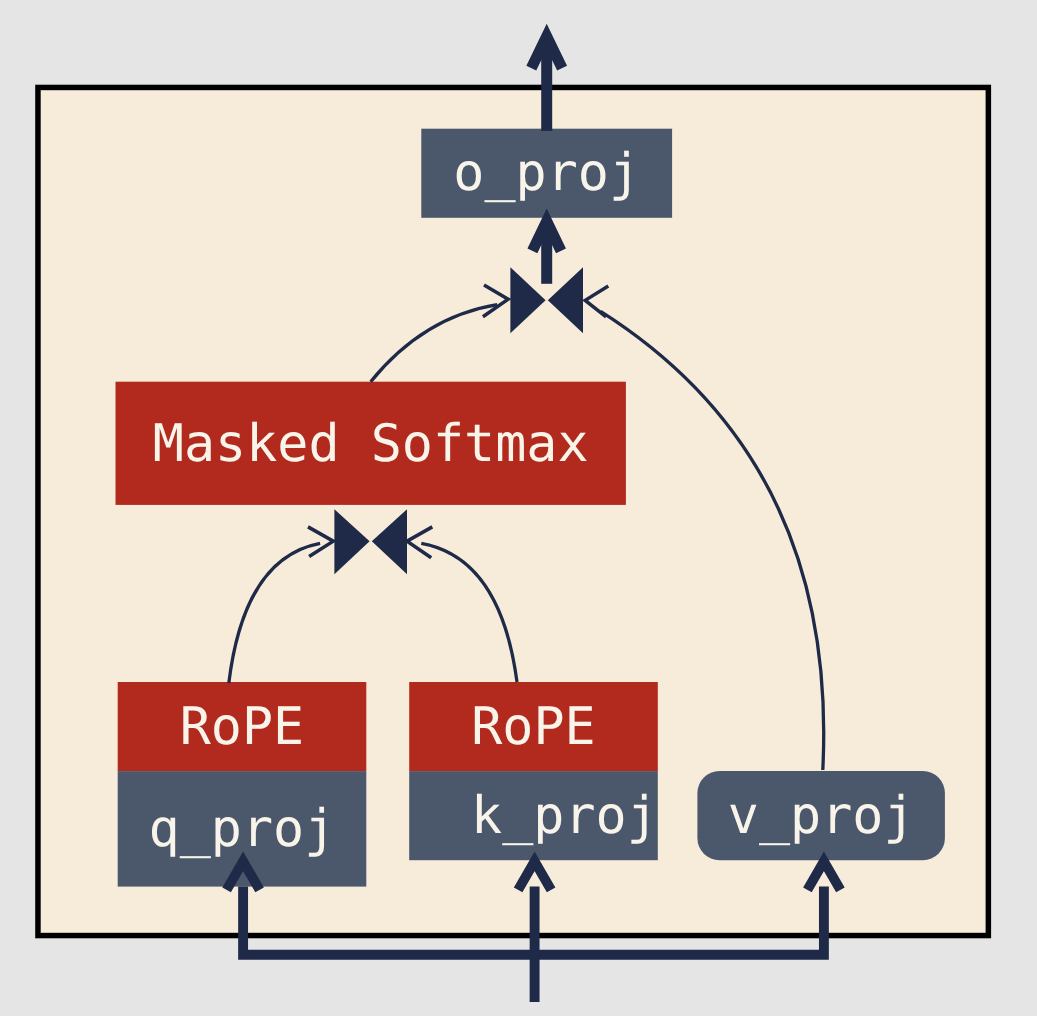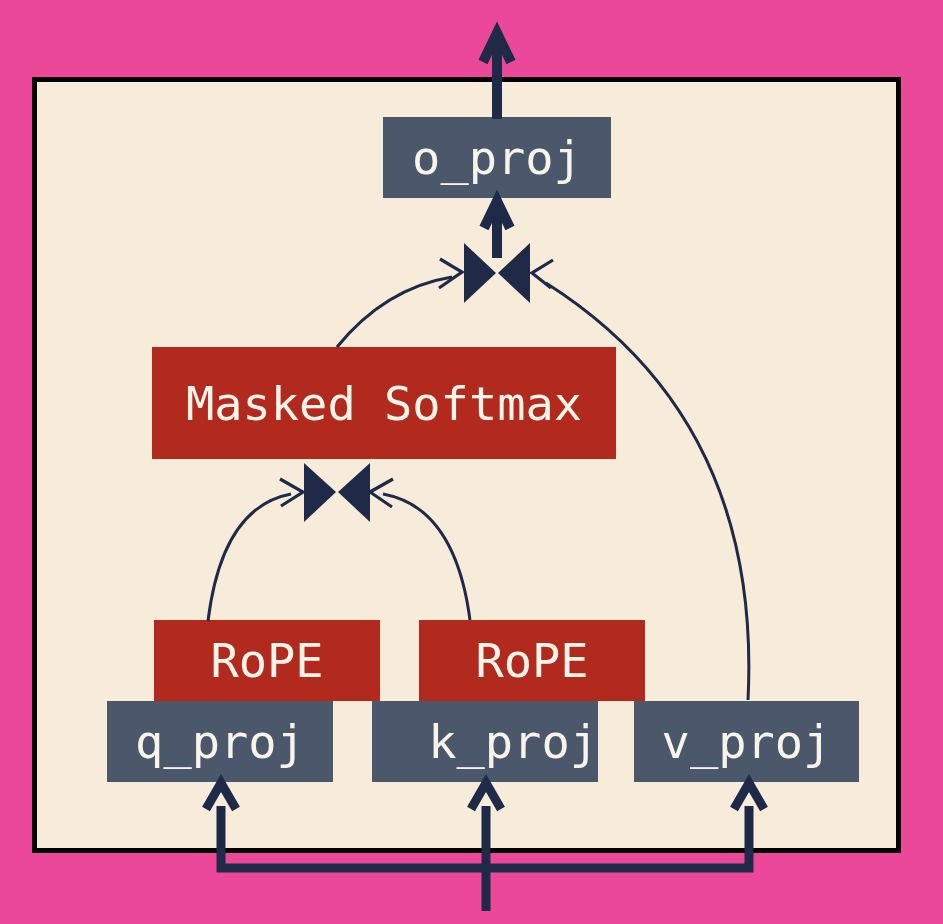--- a/index.html
+++ b/index.html
@@ -5,21 +5,21 @@
   html, body {
     margin: 0;
     padding: 0;
     background: #ffffff;
     font-family: "DejaVu Sans Mono", monospace;
   }
   .stage {
     position: relative;
     width: 943px;
     height: 924px;
-    background: #ec4899;
+    background: #e5e5e5;
     overflow: hidden;
   }
   .panel {
     position: absolute;
     left: 32px;
     top: 77px;
     width: 869px;
     height: 776px;
     box-sizing: border-box;
     border: 5px solid #000000;
@@ -31,29 +31,29 @@
     display: flex;
     align-items: center;
     justify-content: center;
     font-size: 47px;
     line-height: 1;
     color: #f8f4ea;
     z-index: 2;
     white-space: nowrap;
   }
   .node.slate { background: #4b576b; }
-  .node.red   { background: #b12a1d; margin-left: 47px; }
+  .node.red   { background: #b12a1d; }
 
   .node.o-proj   { left: 383px; top: 117px; width: 228px; height: 81px; }
   .node.softmax  { left: 105px; top: 347px; width: 464px; height: 112px; }
   .node.rope-q   { left: 107px; top: 620px; width: 226px; height: 81px; }
-  .node.q-proj   { left: 107px; top: 701px; width: 226px; height: 81px; }
+  .node.q-proj   { left: 107px; top: 701px; width: 226px; height: 105px; }
   .node.rope-k   { left: 372px; top: 620px; width: 226px; height: 81px; }
   .node.k-proj   { left: 372px; top: 701px; width: 226px; height: 81px; justify-content: flex-end; }
-  .node.v-proj   { left: 634px; top: 701px; width: 225px; height: 81px; }
+  .node.v-proj   { left: 634px; top: 701px; width: 225px; height: 81px; border-radius: 20px; }
 
   svg.connectors {
     position: absolute;
     left: 0;
     top: 0;
     width: 943px;
     height: 924px;
     z-index: 3;
     pointer-events: none;
   }

